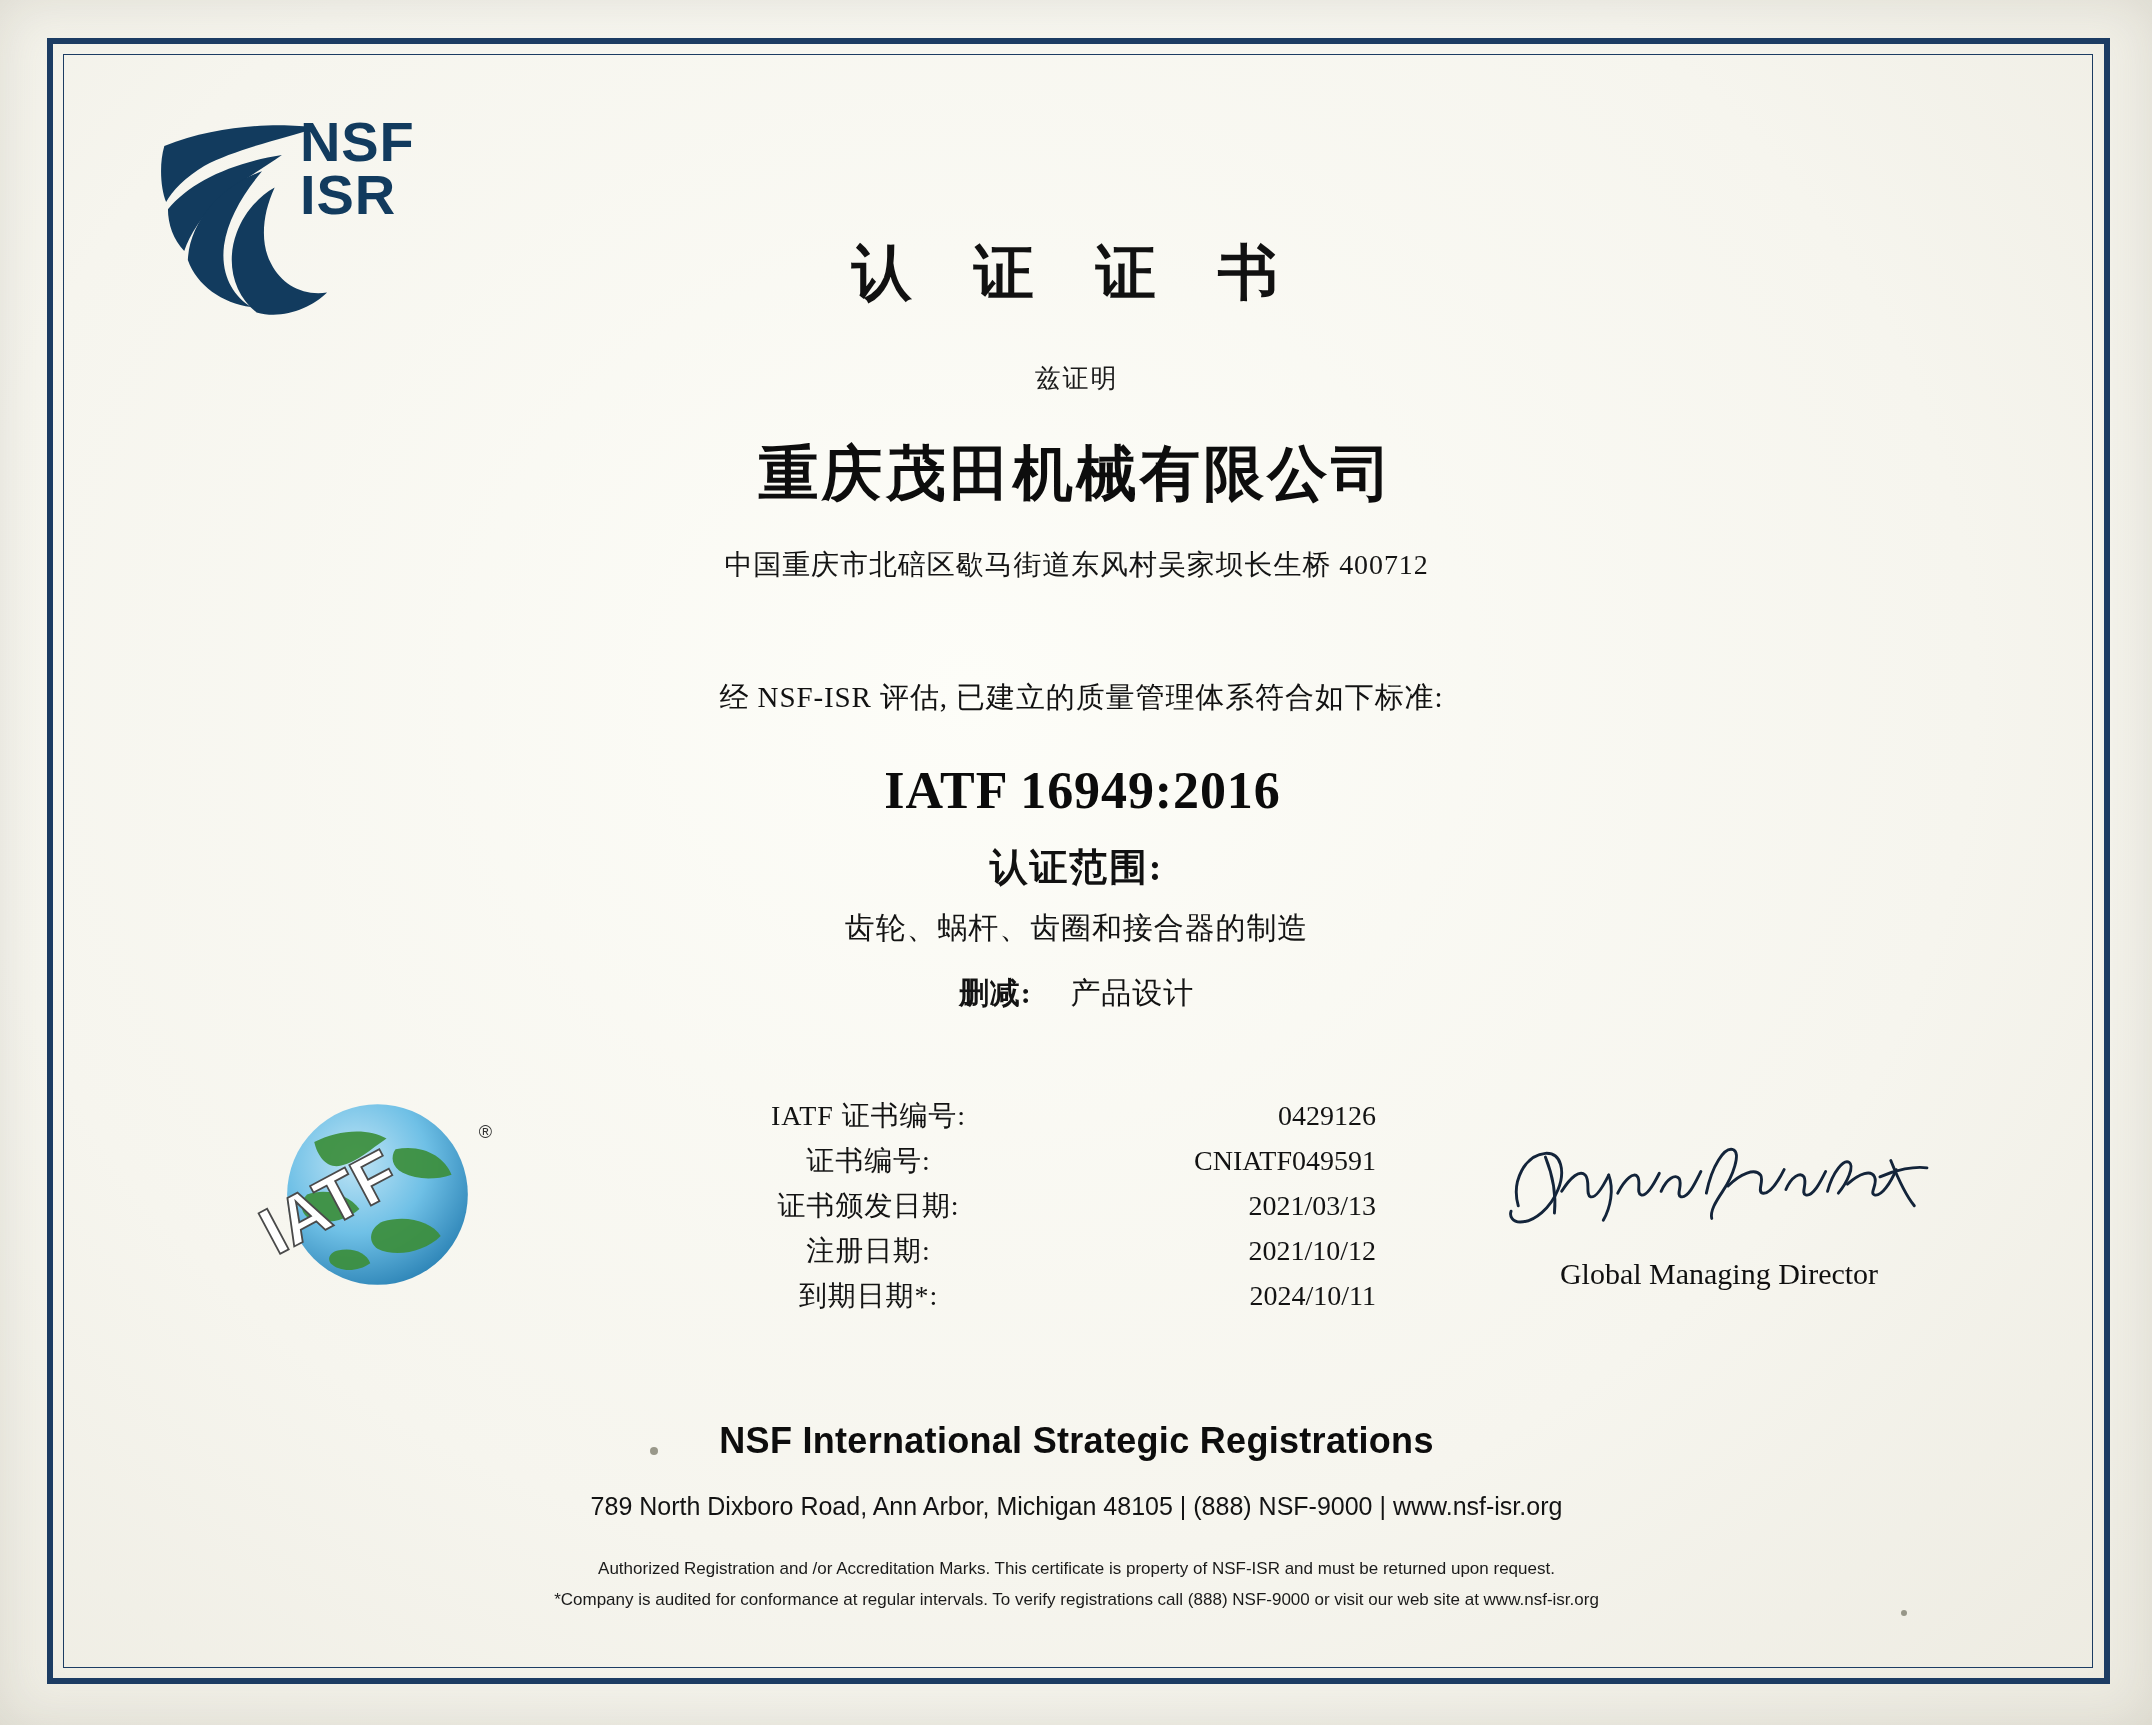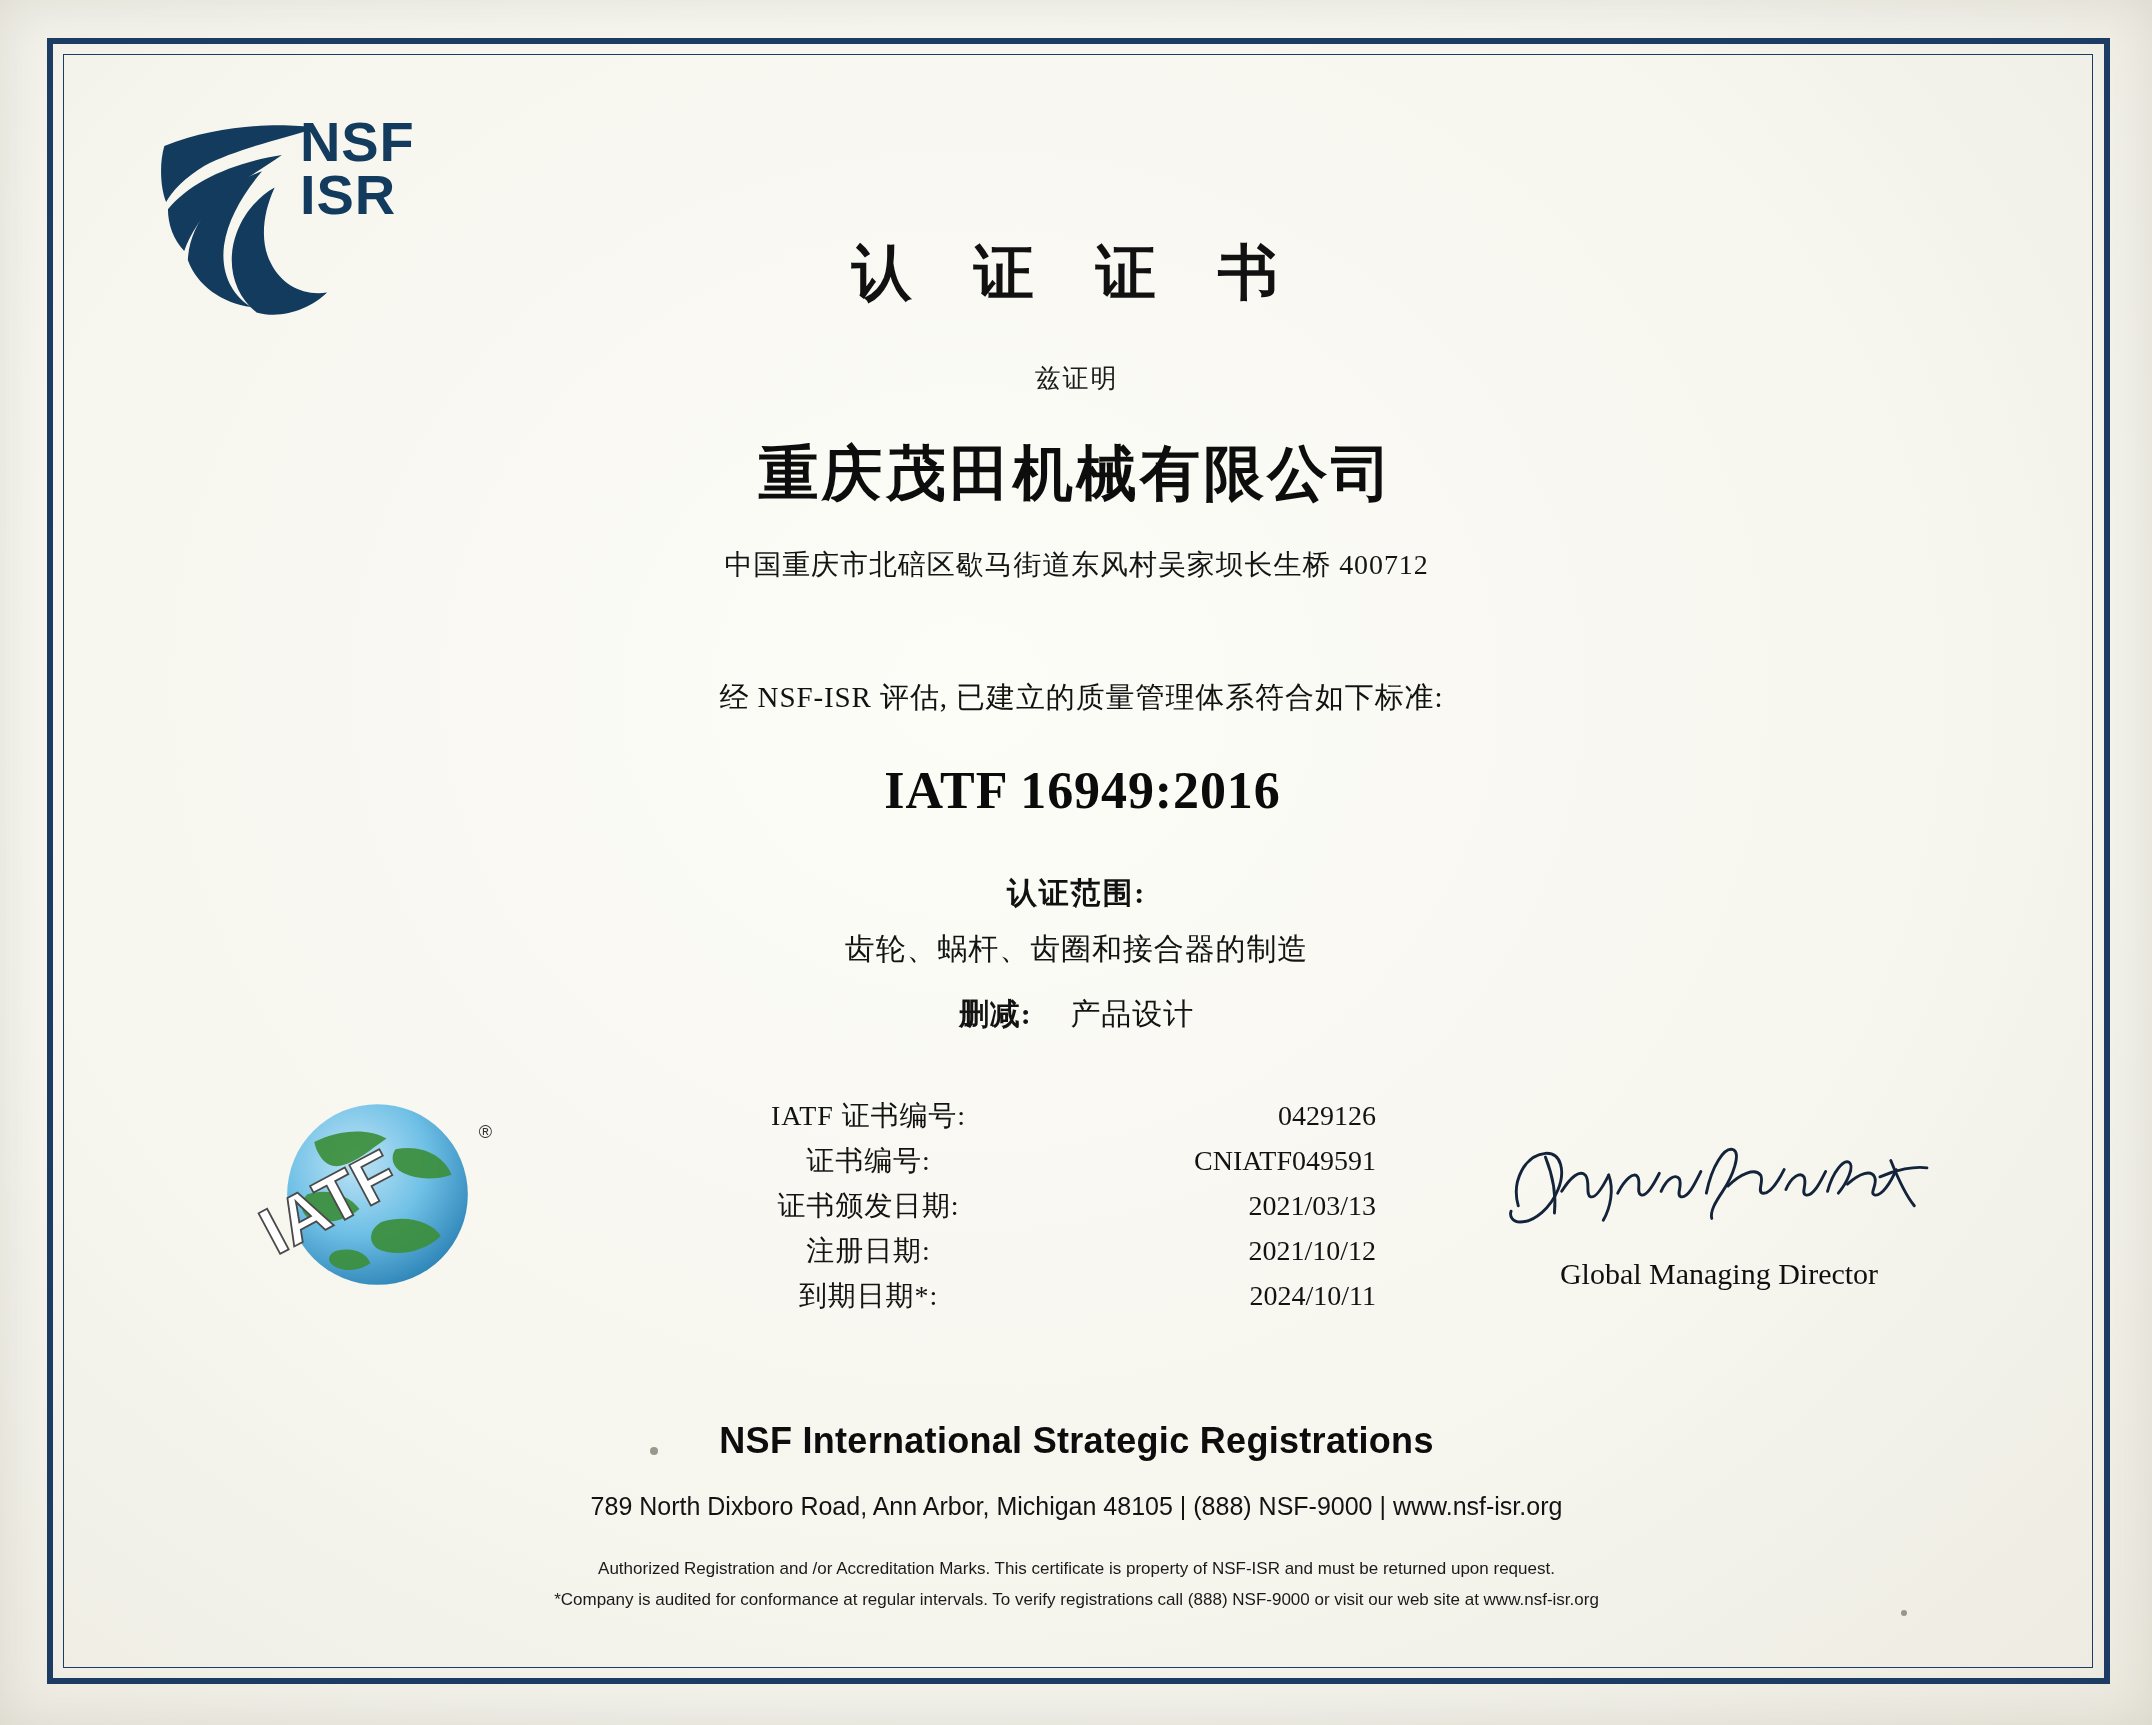--- a/index.html
+++ b/index.html
@@ -122,22 +122,22 @@
   }
   .standard {
     margin-top: 43px;
     font-size: 52px;
     font-weight: bold;
     letter-spacing: 0.9px;
     color: #0b0b0b;
     margin-left: 12px;
   }
   .scope-label {
-    margin-top: 53px;
-    font-size: 30px;
+    margin-top: 22px;
+    font-size: 38px;
     font-weight: bold;
     letter-spacing: 1.8px;
     color: #111;
   }
   .scope-text {
     margin-top: 14.5px;
     font-size: 30px;
     color: #131313;
     letter-spacing: 0.9px;
   }

